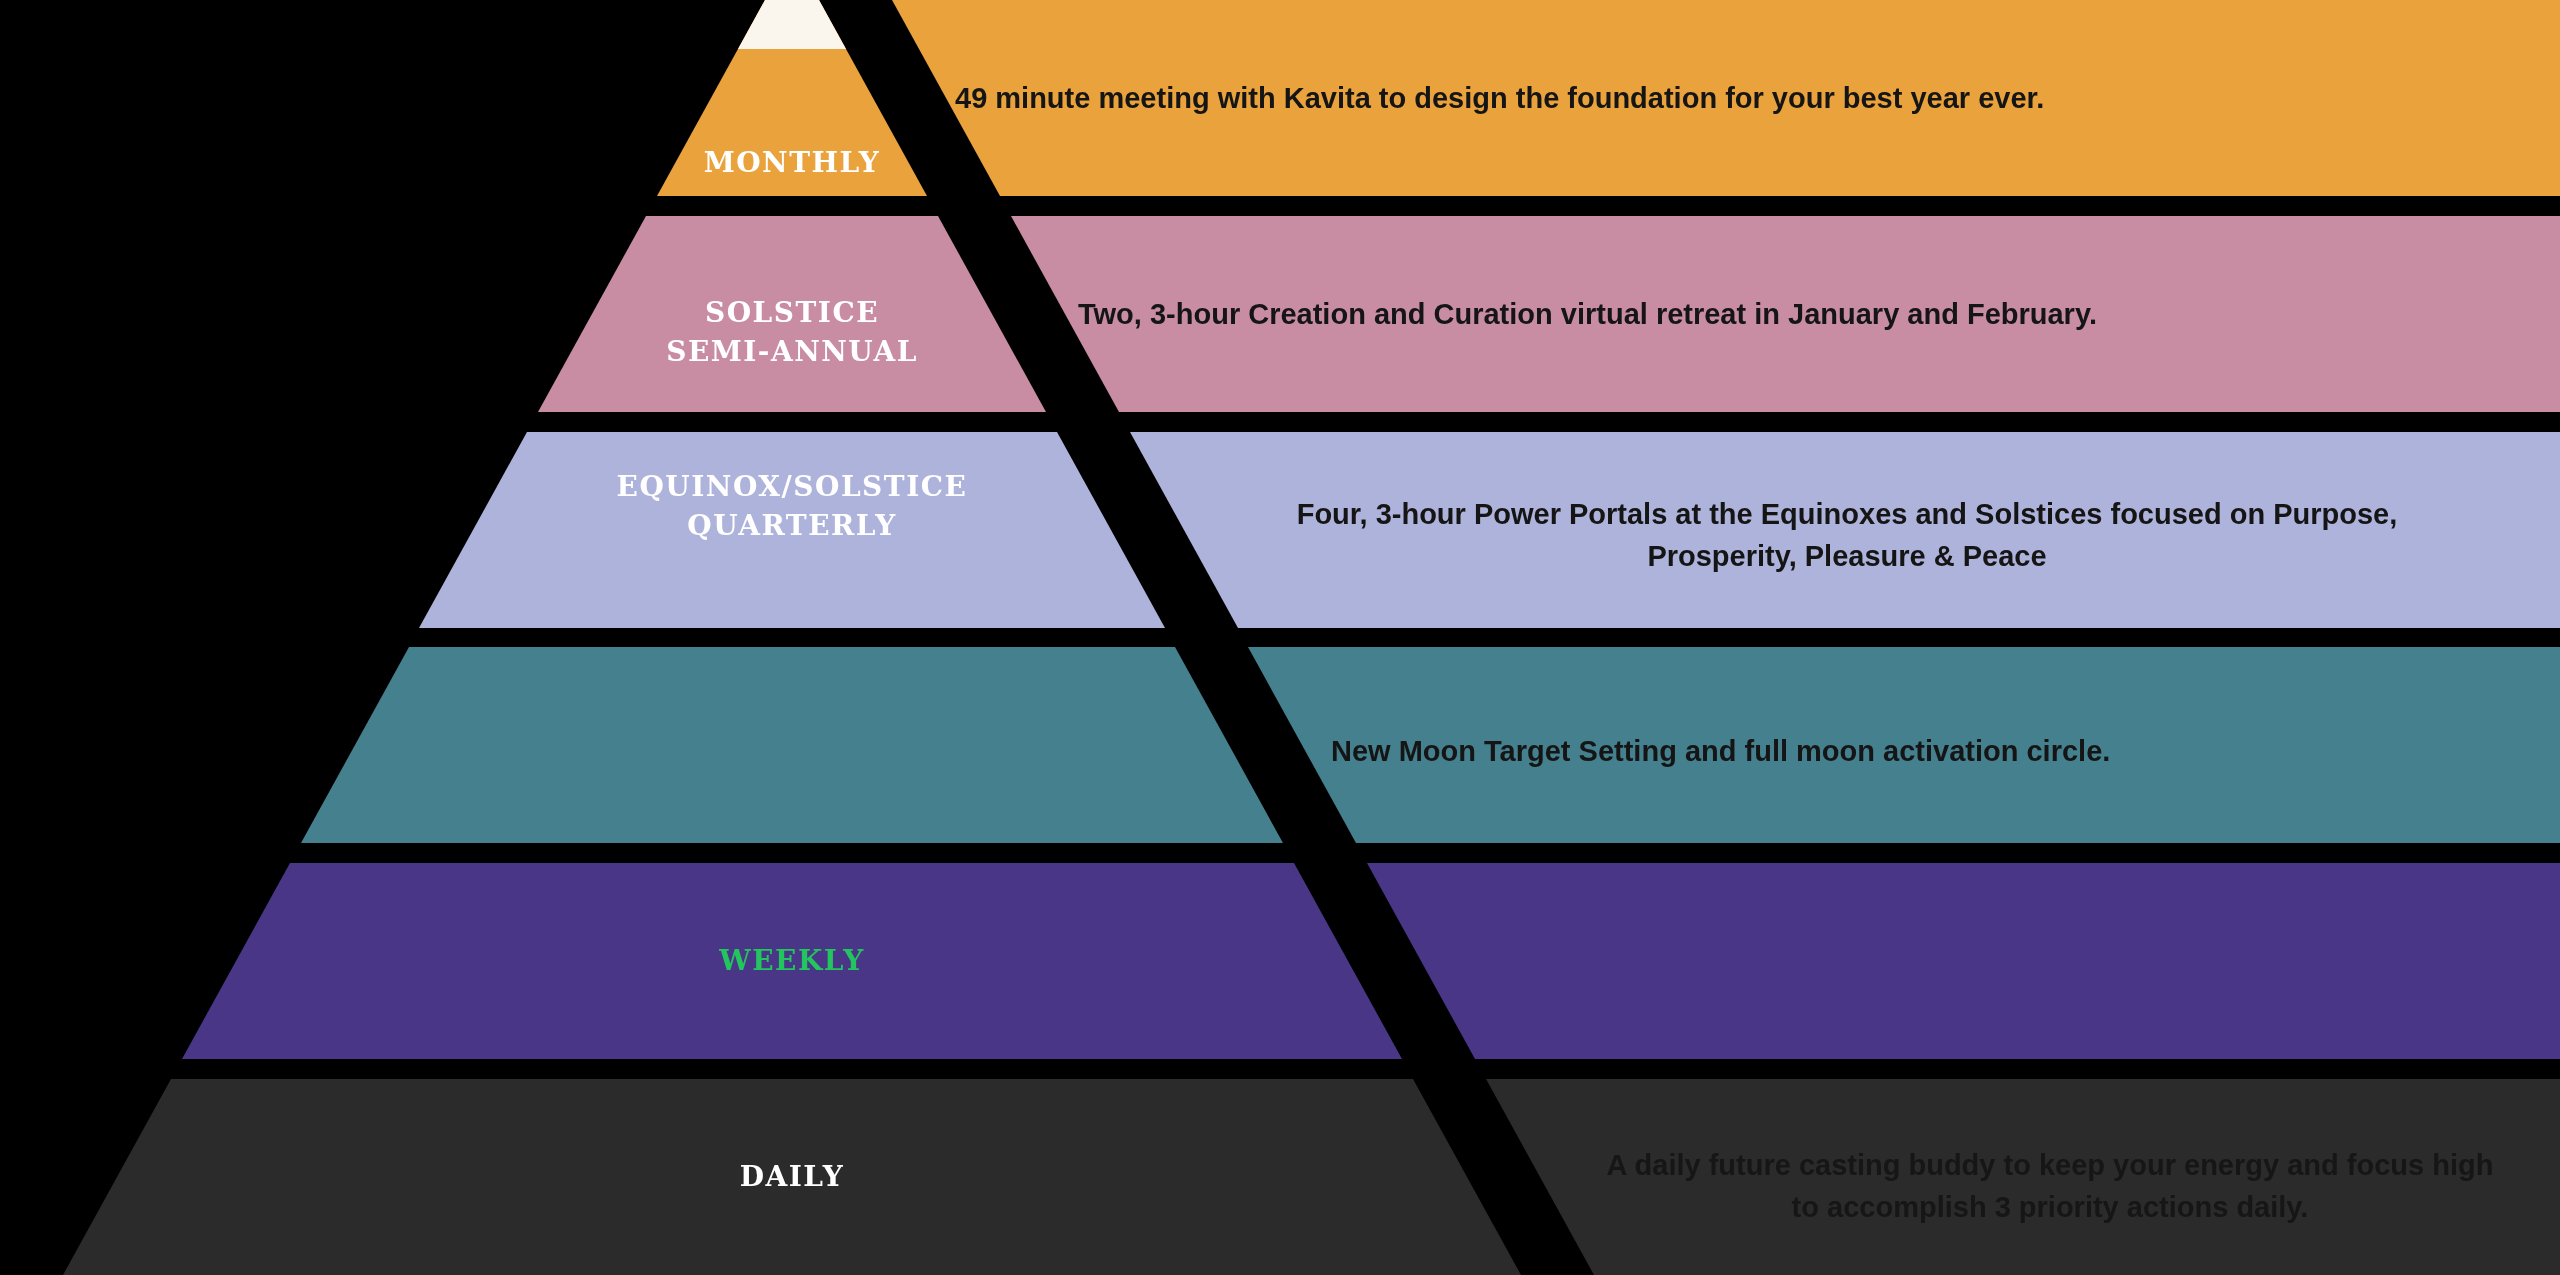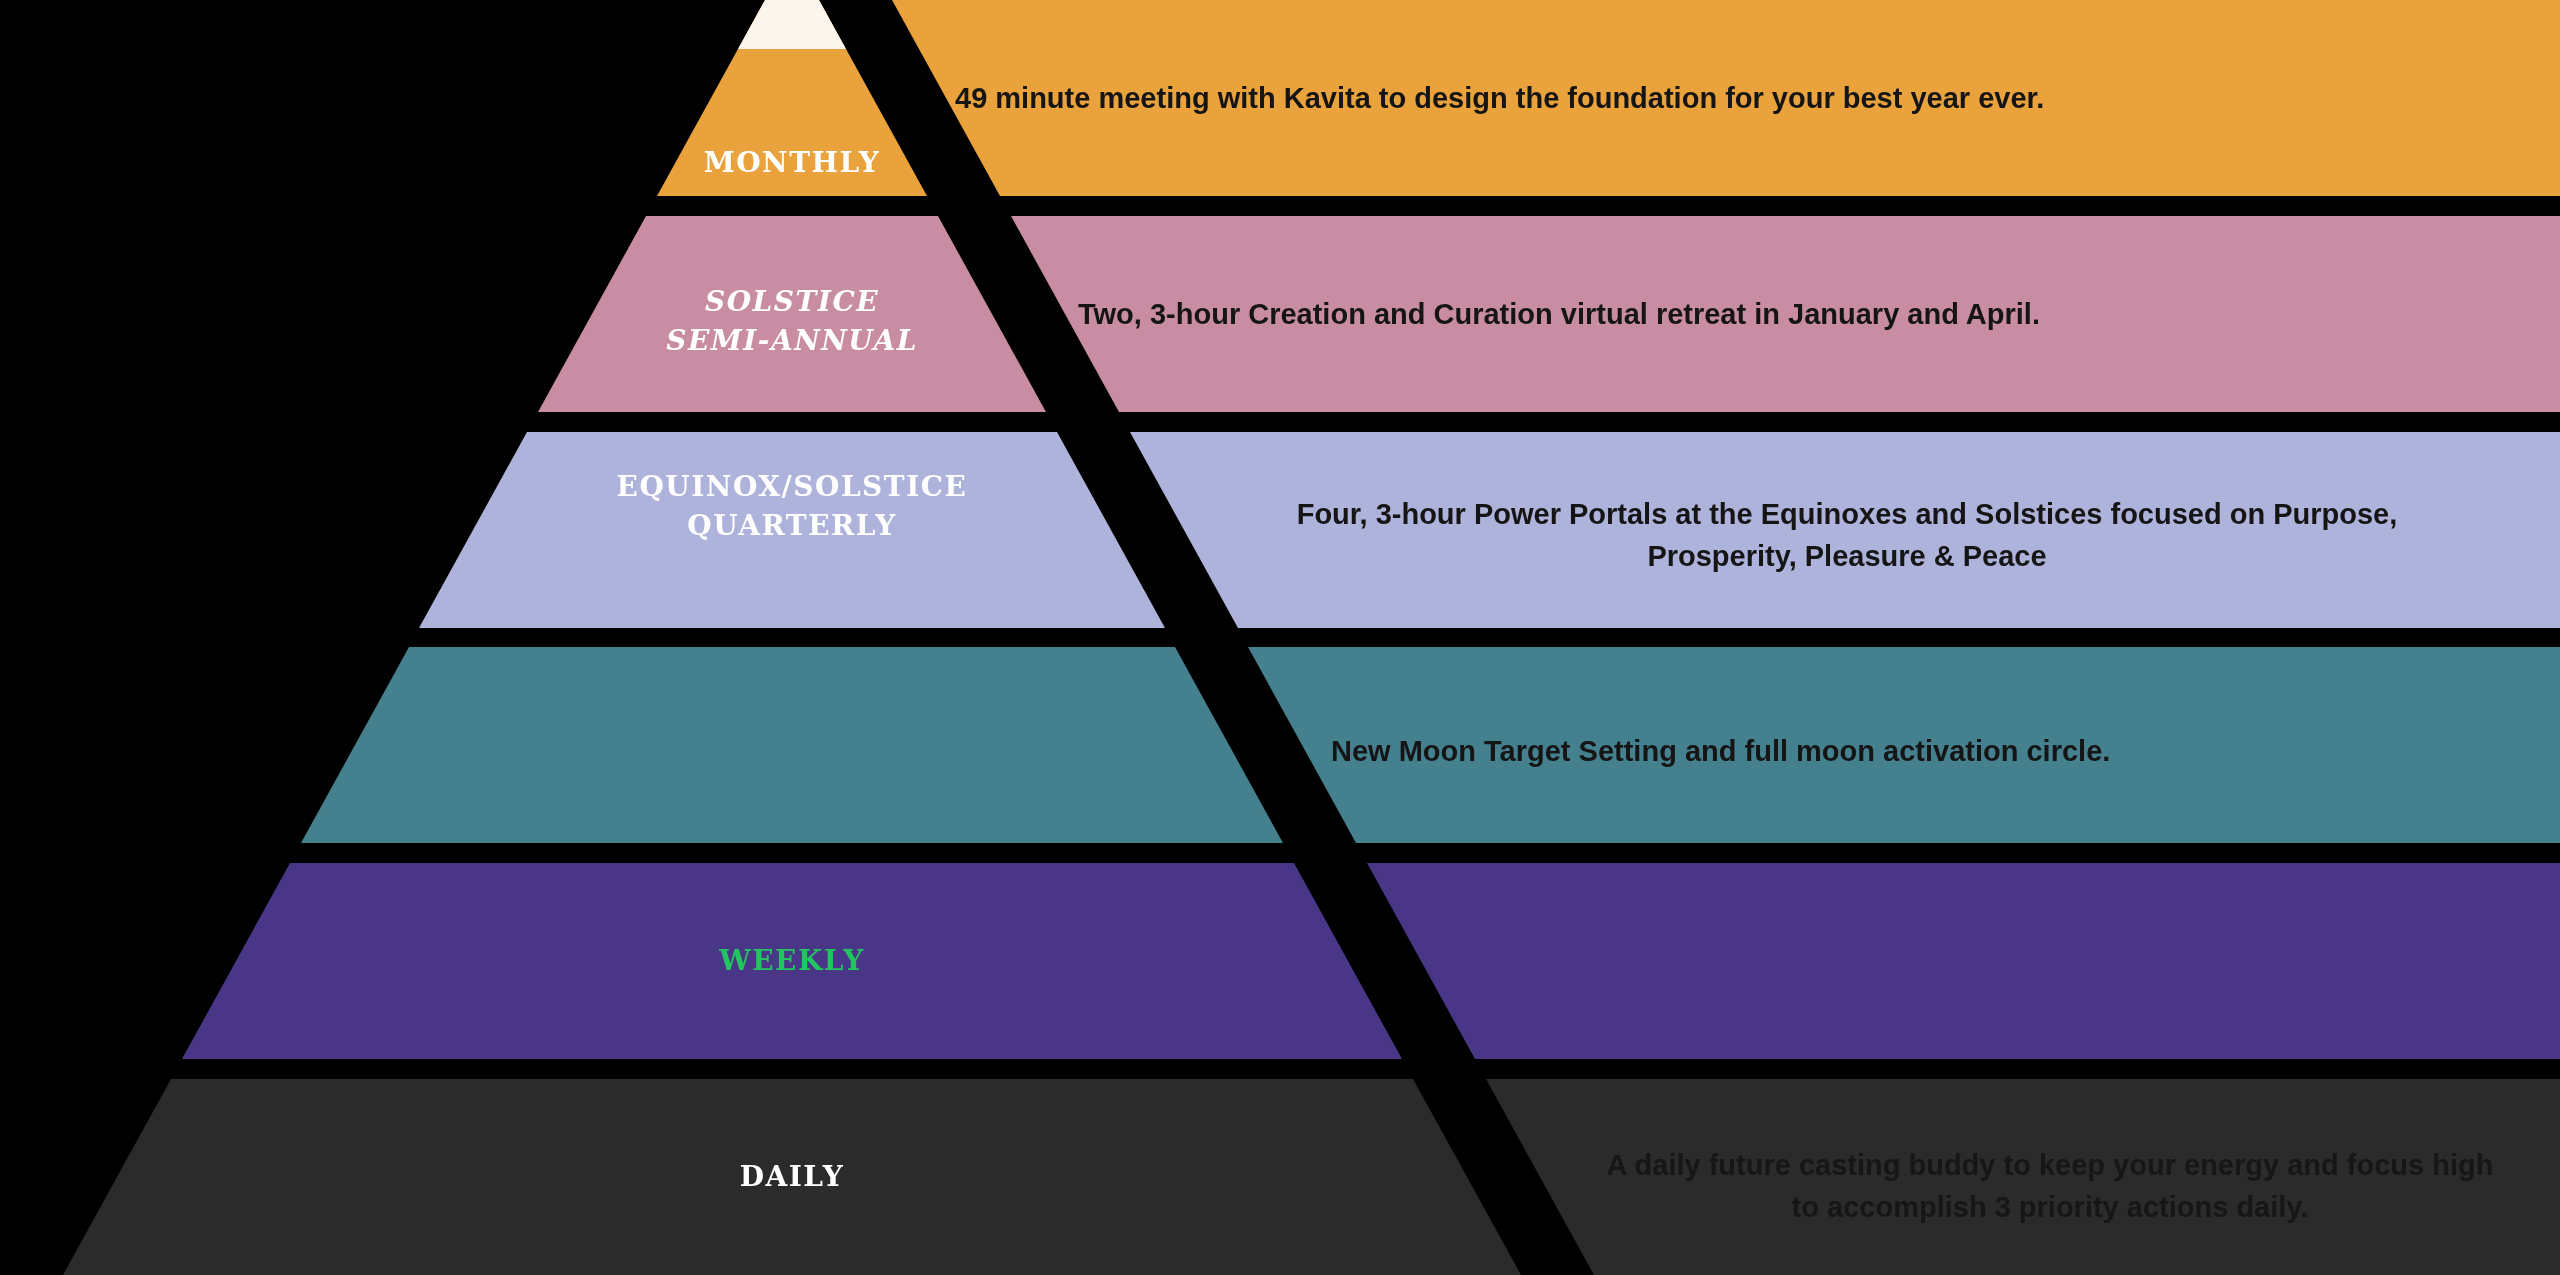--- a/index.html
+++ b/index.html
@@ -43,21 +43,21 @@
     color: #ffffff;
     font-family: "DejaVu Serif", "Liberation Serif", serif;
     font-weight: 700;
     font-size: 28px;
     letter-spacing: 1.5px;
     line-height: 1.4;
     text-align: center;
     white-space: pre-line;
   }
   .lbl1 { top: 163px; }
-  .lbl2 { top: 321px; font-style: italic; }
+  .lbl2 { top: 332px; }
   .lbl3 { top: 506px; }
   .lbl4 { top: 745px; }
   .lbl5 { top: 961px; }
   .lbl6 { top: 1177px; }
 
   .desc {
     position: absolute;
     transform: translateY(-50%);
     color: #151515;
     font-family: "Liberation Sans", "DejaVu Sans", sans-serif;
@@ -100,20 +100,20 @@
 
   <div class="pyr-label lbl1" style="color: rgb(255, 255, 255);">MONTHLY</div>
   <div class="pyr-label lbl2" style="color: rgb(255, 255, 255);">SOLSTICE
 SEMI-ANNUAL</div>
   <div class="pyr-label lbl3" style="color: rgb(255, 255, 255);">EQUINOX/SOLSTICE
 QUARTERLY</div>
   <div class="pyr-label lbl5" style="color: #22c55e;">WEEKLY</div>
   <div class="pyr-label lbl6" style="color: rgb(255, 255, 255);">DAILY</div>
 
   <div class="desc desc1" style="color: rgb(21, 21, 21);">49 minute meeting with Kavita to design the foundation for your best year ever.</div>
-  <div class="desc desc2" style="color: rgb(21, 21, 21);">Two, 3-hour Creation and Curation virtual retreat in January and April.</div>
+  <div class="desc desc2" style="color: rgb(21, 21, 21);">Two, 3-hour Creation and Curation virtual retreat in January and February.</div>
   <div class="desc desc3" style="color: rgb(21, 21, 21);">Four, 3-hour Power Portals at the Equinoxes and Solstices focused on Purpose,
 Prosperity, Pleasure &amp; Peace</div>
   <div class="desc desc4" style="color: rgb(21, 21, 21); margin-top: 6px;">New Moon Target Setting and full moon activation circle.</div>
   <div class="desc desc6" style="color: rgb(22, 22, 22);">A daily future casting buddy to keep your energy and focus high
 to accomplish 3 priority actions daily.</div>
 
 </div>
 
 </body></html>

